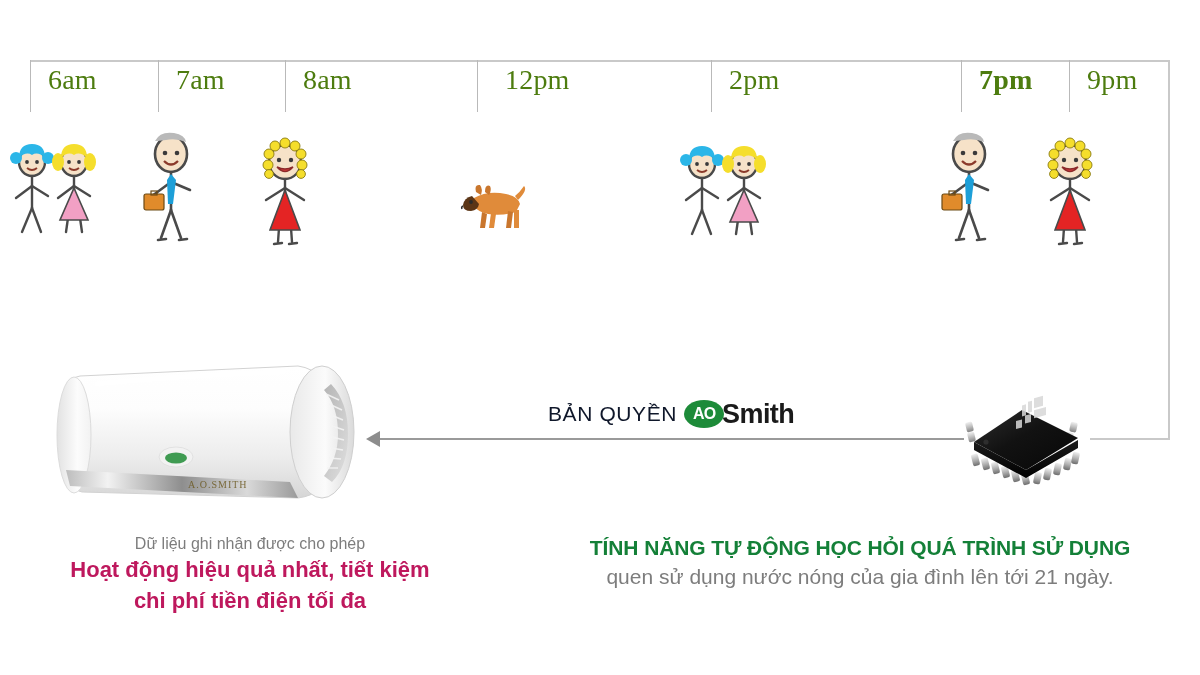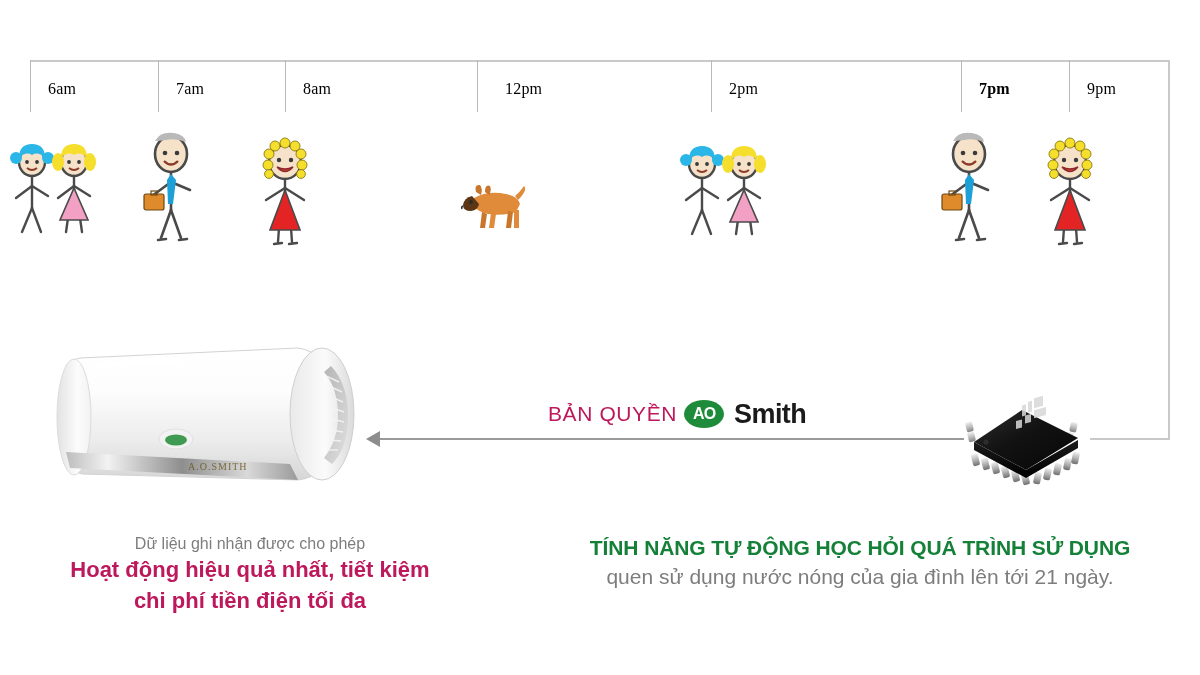--- a/index.html
+++ b/index.html
@@ -20,24 +20,24 @@
     border-top:2px solid #c9c9c9;
   }
   .tick{
     position:absolute;
     top:60px;
     width:0;height:52px;
     border-left:1.6px solid #b9b9b9;
   }
   .tick-label{
     position:absolute;
-    top:80px;
+    top:64px;
     font-family:"Liberation Serif", serif;
-    font-size:16px;
-    color:#000000;
+    font-size:28px;
+    color:#4d7c0f;
     white-space:nowrap;
     letter-spacing:.2px;
   }
 
   
   .conn-vert{
     position:absolute;
     left:1168px;top:60px;
     width:0;height:380px;
     border-left:2px solid #c9c9c9;
@@ -62,40 +62,40 @@
     width:0;height:0;
     border-top:8px solid transparent;
     border-bottom:8px solid transparent;
     border-right:14px solid #8d8d8d;
   }
 
   
   .figure{position:absolute;}
 
   
-  .heater{position:absolute;left:40px;top:340px;width:320px;height:150px;}
+  .heater{position:absolute;left:40px;top:358px;width:320px;height:150px;}
 
   
   .chip{position:absolute;left:960px;top:392px;width:130px;height:100px;}
 
   
   .brand{
     position:absolute;
     left:548px;top:398px;
     display:flex;align-items:center;gap:7px;
     height:32px;
   }
   .brand-text{
     font-size:21px;
-    color:#be185d;
+    color:#0f172a;
     letter-spacing:.6px;
     font-weight:400;
     white-space:nowrap;
   }
-  .brand-logo{display:flex;align-items:center;gap:13px;}
+  .brand-logo{display:flex;align-items:center;gap:1px;}
   .brand-oval{
     width:40px;height:28px;
     background:#1d8b39;
     border-radius:50%;
     display:flex;align-items:center;justify-content:center;
     color:#ffffff;
     font-size:16px;font-weight:bold;
     letter-spacing:-1px;
     line-height:1;
   }

